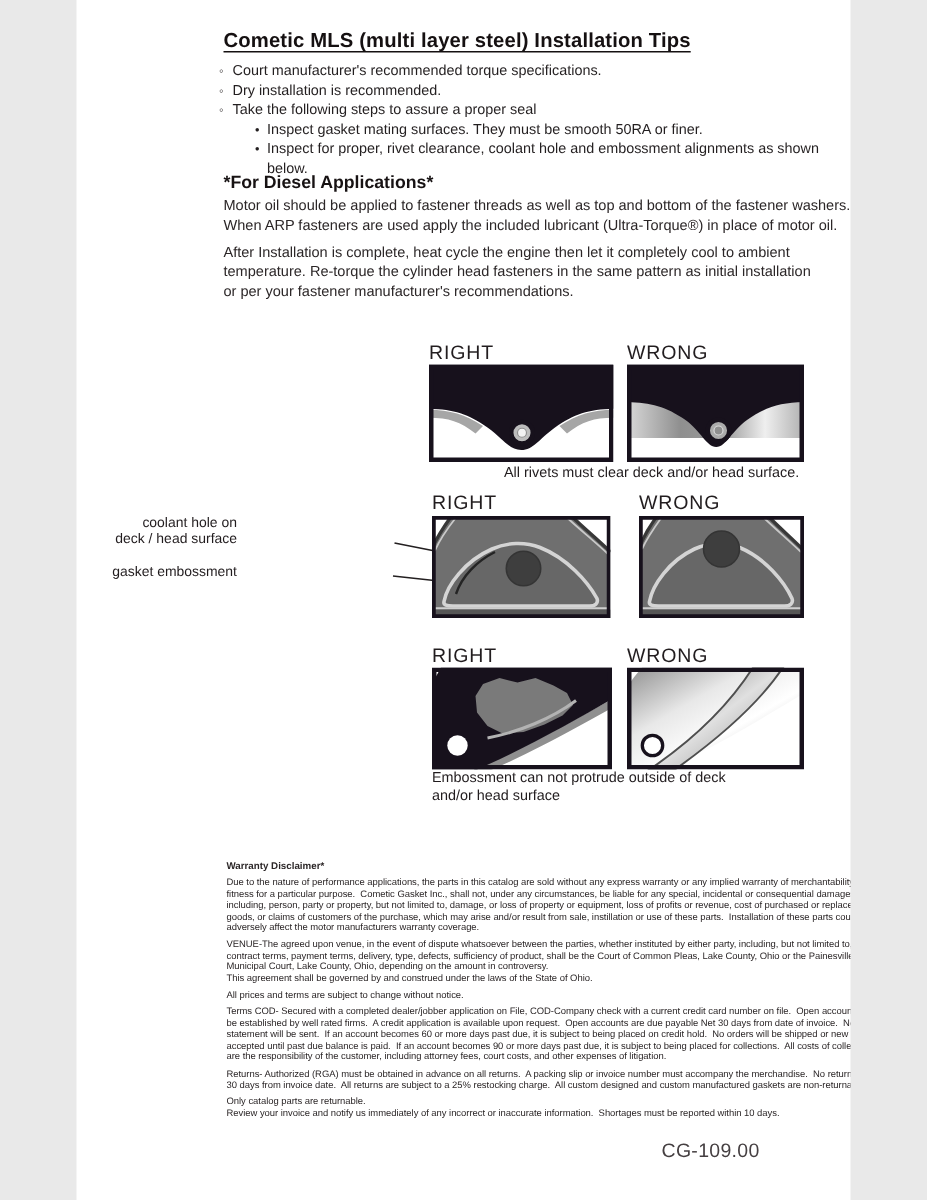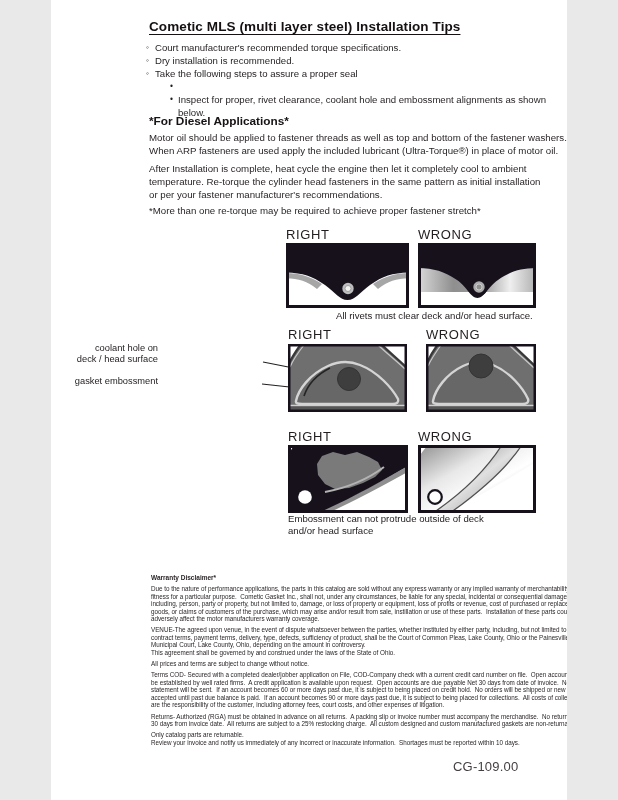--- a/index.html
+++ b/index.html
@@ -25,21 +25,21 @@
   .p1{left:98px;top:131px;}
   .p2{left:98px;top:162px;}
   .note{left:98px;top:205px;font-size:9.7px;color:#2b2627;}
   .fig-label{font-size:13px;letter-spacing:.6px;color:#221d1f;}
   .fig-caption{font-size:9.6px;line-height:12px;color:#211c1e;}
   .ann{font-size:9.3px;line-height:11px;color:#211c1e;text-align:right;}
   .panel{display:block;}
   .disclaimer{left:100px;top:574px;width:460px;}
   .disclaimer h3{margin:0;font-size:6.5px;font-weight:bold;line-height:7.4px;color:#2b2627;}
   .disclaimer p{margin:4px 0 0 0;font-size:6.3px;line-height:7.4px;color:#2b2627;white-space:pre;letter-spacing:-0.02px;}
-  .footer-code{left:402px;top:759px;font-size:13px;color:#453f41;letter-spacing:.2px;}
+  .footer-code{left:390px;top:759px;font-size:13px;color:#453f41;letter-spacing:.2px;}
 </style>
 </head>
 <body>
 
 <div class="page">
 
   <div class="abs title">Cometic MLS (multi layer steel) Installation Tips</div>
 
   <div class="abs tips">
     <div class="tip-row">
@@ -49,34 +49,34 @@
     <div class="tip-row">
       <span class="marker">◦</span>
       <span>Dry installation is recommended.</span>
     </div>
     <div class="tip-row">
       <span class="marker">◦</span>
       <span>Take the following steps to assure a proper seal</span>
     </div>
     <div class="tip-row sub">
       <span class="marker">•</span>
+      <span>Inspect gasket mating surfaces.  They must be smooth 50RA or finer.</span>
     </div>
     <div class="tip-row sub">
       <span class="marker">•</span>
       <span>Inspect for proper, rivet clearance, coolant hole and embossment alignments as shown below.</span>
     </div>
   </div>
 
   <div class="abs diesel-heading">*For Diesel Applications*</div>
   <div class="abs body-para pre p1">Motor oil should be applied to fastener threads as well as top and bottom of the fastener washers.
 When ARP fasteners are used apply the included lubricant (Ultra-Torque®) in place of motor oil.</div>
   <div class="abs body-para pre p2">After Installation is complete, heat cycle the engine then let it completely cool to ambient
 temperature. Re-torque the cylinder head fasteners in the same pattern as initial installation
 or per your fastener manufacturer's recommendations.</div>
-  <div class="abs note">*More than one re-torque may be required to achieve proper fastener stretch*</div>
 
   <div class="abs fig-label" style="left:235px;top:227px;width:123px;">RIGHT</div>
   <div class="abs fig-label" style="left:367px;top:227px;width:118px;">WRONG</div>
 
   <svg class="abs panel" style="left:235px;top:243px;" width="123" height="65" viewBox="0 0 123 65">
     <rect width="123" height="65" fill="#ffffff"></rect>
     <path d="M0,30 C14,30.5 24,33 36,41 L31,46 C21,38 13,35.5 0,35.5 Z" fill="#a6a6a6"></path>
     <path d="M123,30 C109,30.5 99,33 87,41 L92,46 C102,38 110,35.5 123,35.5 Z" fill="#a6a6a6"></path>
     <path d="M0,0 H123 V29.5 C106,30 97,33 84,42 C73,50 69.5,57 61.5,57 C53.5,57 50,50 39,42 C26,33 17,30 0,29.5 Z" fill="#17111c"></path>
     <circle cx="62" cy="45.5" r="7.2" fill="#bdbdbd" stroke="#17111c" stroke-width="3"></circle>

